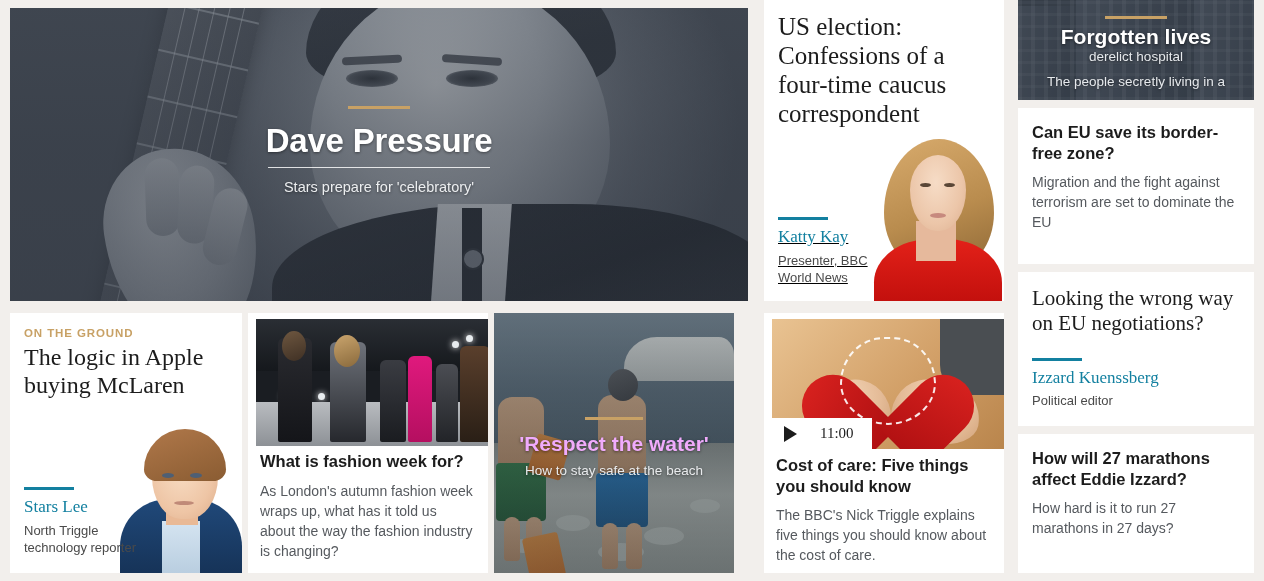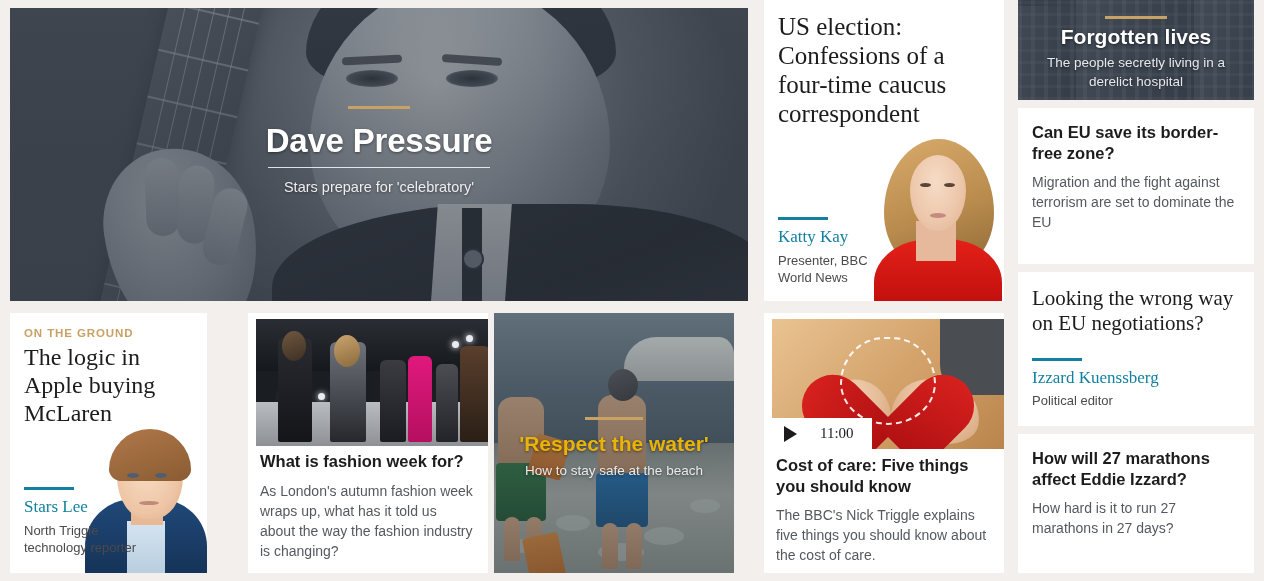--- a/index.html
+++ b/index.html
@@ -168,21 +168,21 @@
   .c-eu{left:1018px;top:108px;width:236px;height:156px;}
   .c-looking{left:1018px;top:272px;width:236px;height:154px;}
   .c-marathon{left:1018px;top:434px;width:236px;height:139px;}
 
   .sb-pad{padding:14px 16px 0 14px;}
   .news-head{font-size:16.5px;font-weight:bold;line-height:1.25;color:#1c1c1c;}
   .news-sum{font-size:14px;line-height:1.43;color:#55595e;margin-top:9px;}
   .serif-head{font-family:"Liberation Serif",serif;font-size:21px;line-height:1.2;color:#1c1c1c;}
 
   
-  .c-apple{left:10px;top:313px;width:197px;height:260px;}
+  .c-apple{left:10px;top:313px;width:232px;height:260px;}
   .otg{
     font-size:11.5px;font-weight:bold;letter-spacing:.9px;color:#c8a165;
     padding:14px 0 5px 14px;
   }
   .apple-head{
     font-family:"Liberation Serif",serif;font-size:24px;line-height:1.16;
     color:#1c1c1c;padding:0 10px 0 14px;
   }
   .dl-photo{position:absolute;right:0;bottom:0;width:124px;height:160px;overflow:hidden;}
   .dl-photo .dsuit{
@@ -234,21 +234,21 @@
     position:absolute;left:0;bottom:0;width:100%;height:50%;
     background:linear-gradient(180deg,#8e9490 0%,#b9beb8 40%,#9aa09a 100%);
   }
   .resp-photo .pebl{position:absolute;border-radius:50%;background:#cdd2cc;opacity:.65;}
   .resp-photo .boyA{position:absolute;left:2px;top:84px;width:54px;height:170px;}
   .resp-photo .boyB{position:absolute;left:96px;top:60px;width:66px;height:200px;}
   .resp-photo .torso{position:absolute;border-radius:14px 14px 6px 6px;background:linear-gradient(180deg,#dbb089 0%,#bf9068 100%);}
   .resp-photo .shorts{position:absolute;border-radius:4px;}
   .resp-photo .bucket{position:absolute;border-radius:3px;background:linear-gradient(180deg,#e8903a 0%,#cf6f22 100%);}
   .resp-shade{position:absolute;inset:0;background:linear-gradient(180deg,rgba(46,54,62,.36) 0%,rgba(46,54,62,.44) 100%);}
-  .resp-title{font-size:21px;font-weight:bold;color:#eab308;text-shadow:0 1px 3px rgba(0,0,0,.5);}
+  .resp-title{font-size:21px;font-weight:bold;color:#f0abfc;text-shadow:0 1px 3px rgba(0,0,0,.5);}
   .resp-sub{font-size:13.5px;color:#e9ebed;margin-top:7px;text-shadow:0 1px 3px rgba(0,0,0,.5);}
 
   .c-care{left:764px;top:313px;width:240px;height:260px;}
   .care-img{position:absolute;left:8px;top:6px;width:232px;height:130px;overflow:hidden;background:#c79a63;}
   .care-img .cbg{position:absolute;inset:0;background:linear-gradient(135deg,#e5bb86 0%,#cf9c62 55%,#b6显 100%);
     background:linear-gradient(135deg,#e9c392 0%,#d2a068 55%,#b9854c 100%);}
   .care-img .sleeve{position:absolute;right:-6px;top:-6px;width:70px;height:82px;background:#4a4e52;border-radius:0 0 0 30px;}
   .care-img .palmL,.care-img .palmR{position:absolute;bottom:6px;width:88px;height:62px;
     border-radius:40% 40% 46% 46%/60% 60% 40% 40%;
     background:radial-gradient(ellipse at 50% 26%, #f4d6b8 0%, #e4bb97 60%, #cfa077 100%);}
@@ -325,41 +325,41 @@
       <div class="kbg"></div>
       <div class="khair"></div>
       <div class="kdress"></div>
       <div class="kneck"></div>
       <div class="kface"></div>
       <div class="keyeL"></div>
         <div class="keyeR"></div>
       <div class="kmouth"></div>
     </div>
     <div class="uselec-head">US election: Confessions of a four-time caucus correspondent</div>
-    <div class="byline" style="bottom:14px;">
+    <div class="byline" style="bottom:14px;text-decoration:underline;">
       <div class="byline-rule"></div>
       <div class="byline-name">Katty Kay</div>
       <div class="byline-role">Presenter, BBC</div>
       <div class="byline-role">World News</div>
     </div>
   </a>
 
   <a class="card c-forgotten">
     <div class="fg-photo">
       <div class="bld" style="left:-10px;top:6px;width:70px;height:100px;"></div>
       <div class="bld" style="left:58px;top:-14px;width:120px;height:120px;"></div>
       <div class="bld" style="left:176px;top:-4px;width:80px;height:110px;"></div>
       <div class="wins"></div>
       <div class="fg-shade"></div>
     </div>
     <div class="overlay-text" style="top:16px;">
       <div class="gold-rule" style="margin-bottom:6px;"></div>
       <div class="fg-title">Forgotten lives</div>
+      <div class="fg-sub">derelict hospital</div>
       <div class="fg-sub" style="margin-top:6px;">The people secretly living in a</div>
-      <div class="fg-sub">derelict hospital</div>
     </div>
   </a>
 
   <a class="card c-eu">
     <div class="sb-pad">
       <div class="news-head">Can EU save its border-free zone?</div>
       <div class="news-sum">Migration and the fight against terrorism are set to dominate the EU</div>
     </div>
   </a>
 

